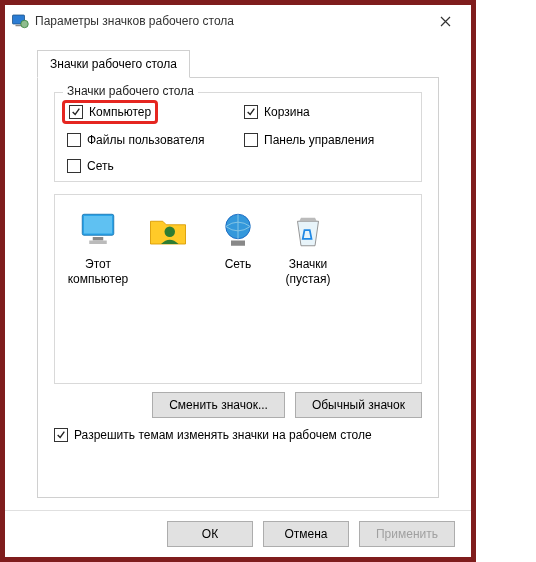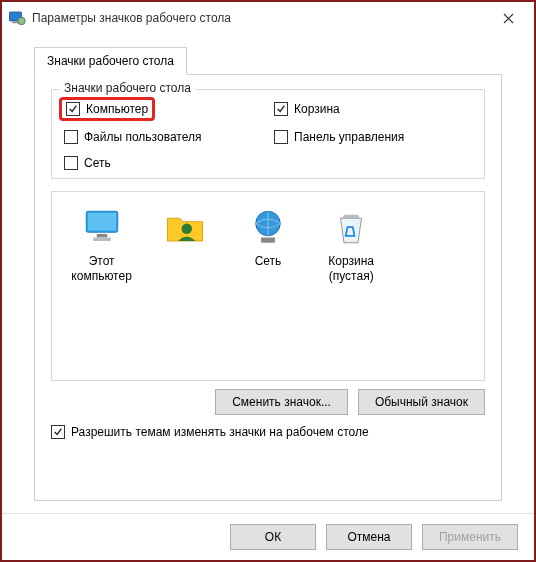--- a/index.html
+++ b/index.html
@@ -1,17 +1,17 @@
 <!DOCTYPE html>
 <html><head>
 <meta charset="utf-8">
 <style>
 * { box-sizing: border-box; margin: 0; padding: 0; font-family: "Segoe UI", Tahoma, sans-serif; font-size: 12px; }
 body { background: #fff; width: 536px; height: 562px; overflow: hidden; }
-.window { width: 536px; height: 562px; border: 2px solid #7f1d1d; background: #fff; display: flex; flex-direction: column; }
+.window { width: 476px; height: 562px; border: 5px solid #7f1d1d; background: #fff; display: flex; flex-direction: column; }
 .titlebar { height: 32px; display: flex; align-items: center; padding: 0 6px; }
 .titlebar .app-icon { width: 18px; height: 18px; margin-right: 6px; }
 .titlebar .title { flex: 1; color: #333; }
 .titlebar .close { width: 40px; height: 30px; display: flex; align-items: center; justify-content: center; color: #666; }
 .content { flex: 1; padding: 12px 32px; display: flex; flex-direction: column; }
 .tabs { display: flex; }
 .tab { border: 1px solid #d0d0d0; border-bottom: 1px solid #fff; padding: 6px 12px; background: #fff; position: relative; top: 1px; z-index: 1; }
 .tab-area { border: 1px solid #d0d0d0; background: #fff; flex: 1; padding: 14px 16px 10px; display: flex; flex-direction: column; }
 .groupbox { border: 1px solid #d9d9d9; padding: 10px 12px 8px; position: relative; margin-bottom: 12px; }
 .group-title { position: absolute; top: -9px; left: 8px; background: #fff; padding: 0 4px; color: #222; }
@@ -142,21 +142,21 @@
 
 
           <div class="icon-cell">
             <span class="icn">
               <svg viewBox="0 0 48 48">
                   <path d="M12 14 L36 14 L32 42 L16 42 Z" fill="#e8f4fa" stroke="#888"></path>
                   <path d="M20 24 L18 34 L28 34 L26 24 Z" fill="none" stroke="#1e88e5" stroke-width="2"></path>
                   <path d="M16 10 L32 10 L34 14 L14 14 Z" fill="#bbb"></path>
                 </svg>
             </span>
-            <span class="icon-label">Корзина (пустая)</span>
+            <span class="icon-label">Значки (пустая)</span>
           </div>
 
         </div>
       </div>
 
       <div class="btn-row">
         <div class="btn">
           <span>Сменить значок...</span>
         </div>
         <div class="btn">

